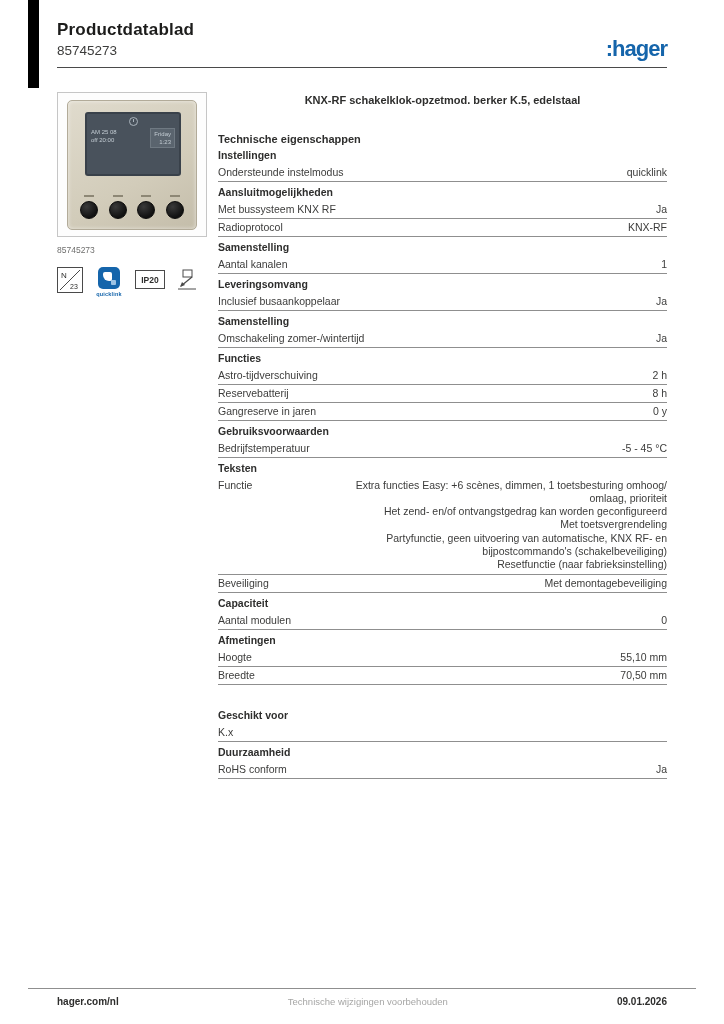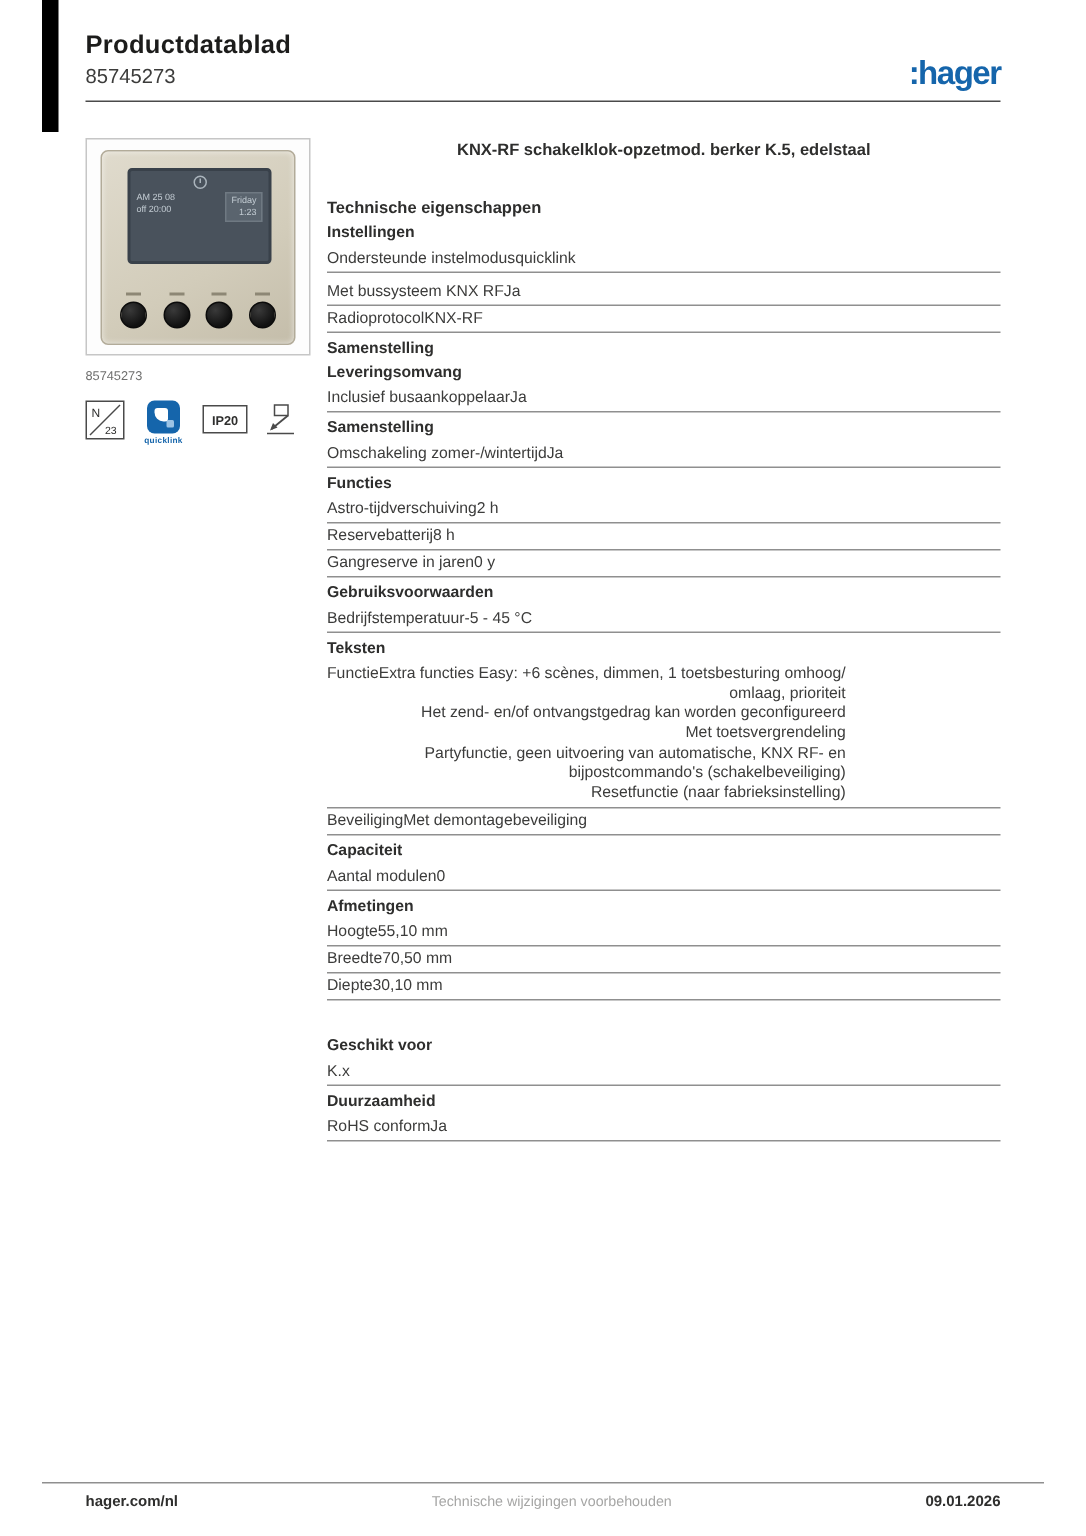--- a/index.html
+++ b/index.html
@@ -77,21 +77,21 @@
   .badge-ip { width:30px; height:19px; border:1px solid #4a4a4a; display:flex; align-items:center; justify-content:center;
     font-size:8.5px; font-weight:bold; color:#2e2e2d; margin-top:3px; }
   .badge-picto { width:26px; height:26px; display:flex; align-items:center; justify-content:center; }
 
   
   .product-title { font-size:11px; font-weight:bold; color:#2e2e2d; margin:2px 0 27px;text-align:center; }
   .tech-title { font-size:11px; font-weight:bold; color:#2e2e2d; }
   .sec { margin-top:4px; }
   .sec h4 { font-size:10.5px; font-weight:bold; color:#2e2e2d; margin-bottom:3px; }
   .row {
-    display:flex; align-items:baseline; 
+    display:flex; justify-content:space-between; align-items:baseline; gap:14px;
     border-bottom:1px solid #8f8f8f; padding:2px 0 3px;
     font-size:10.5px; color:#3c3c3b;
   }
   .lbl { text-align:left; }
   .val { text-align:right; white-space:nowrap; }
   .row.multi { align-items:flex-start; }
   .row.multi .val { white-space:pre-line; line-height:1.25; max-width:78%; }
   .sec-gap { margin-top:24px; }
 
   
@@ -184,32 +184,37 @@
 
       <div class="sec">
         <h4>Instellingen</h4>
         <div class="row">
           <span class="lbl">Ondersteunde instelmodus</span>
           <span class="val">quicklink</span>
         </div>
       </div>
 
       <div class="sec">
+        <h4>Aansluitmogelijkheden</h4>
         <div class="row">
           <span class="lbl">Met bussysteem KNX RF</span>
           <span class="val">Ja</span>
         </div>
         <div class="row">
           <span class="lbl">Radioprotocol</span>
           <span class="val">KNX-RF</span>
         </div>
       </div>
 
       <div class="sec">
         <h4>Samenstelling</h4>
+        <div class="row">
+          <span class="lbl">Aantal kanalen</span>
+          <span class="val">1</span>
+        </div>
       </div>
 
       <div class="sec">
         <h4>Leveringsomvang</h4>
         <div class="row">
           <span class="lbl">Inclusief busaankoppelaar</span>
           <span class="val">Ja</span>
         </div>
       </div>
 
@@ -274,24 +279,20 @@
       <div class="sec">
         <h4>Afmetingen</h4>
         <div class="row">
           <span class="lbl">Hoogte</span>
           <span class="val">55,10 mm</span>
         </div>
         <div class="row">
           <span class="lbl">Breedte</span>
           <span class="val">70,50 mm</span>
         </div>
-        <div class="row">
-          <span class="lbl">Diepte</span>
-          <span class="val">30,10 mm</span>
-        </div>
       </div>
 
       <div class="sec sec-gap">
         <h4>Geschikt voor</h4>
         <div class="row">
           <span class="lbl">K.x</span>
           <span class="val"></span>
         </div>
       </div>
 

